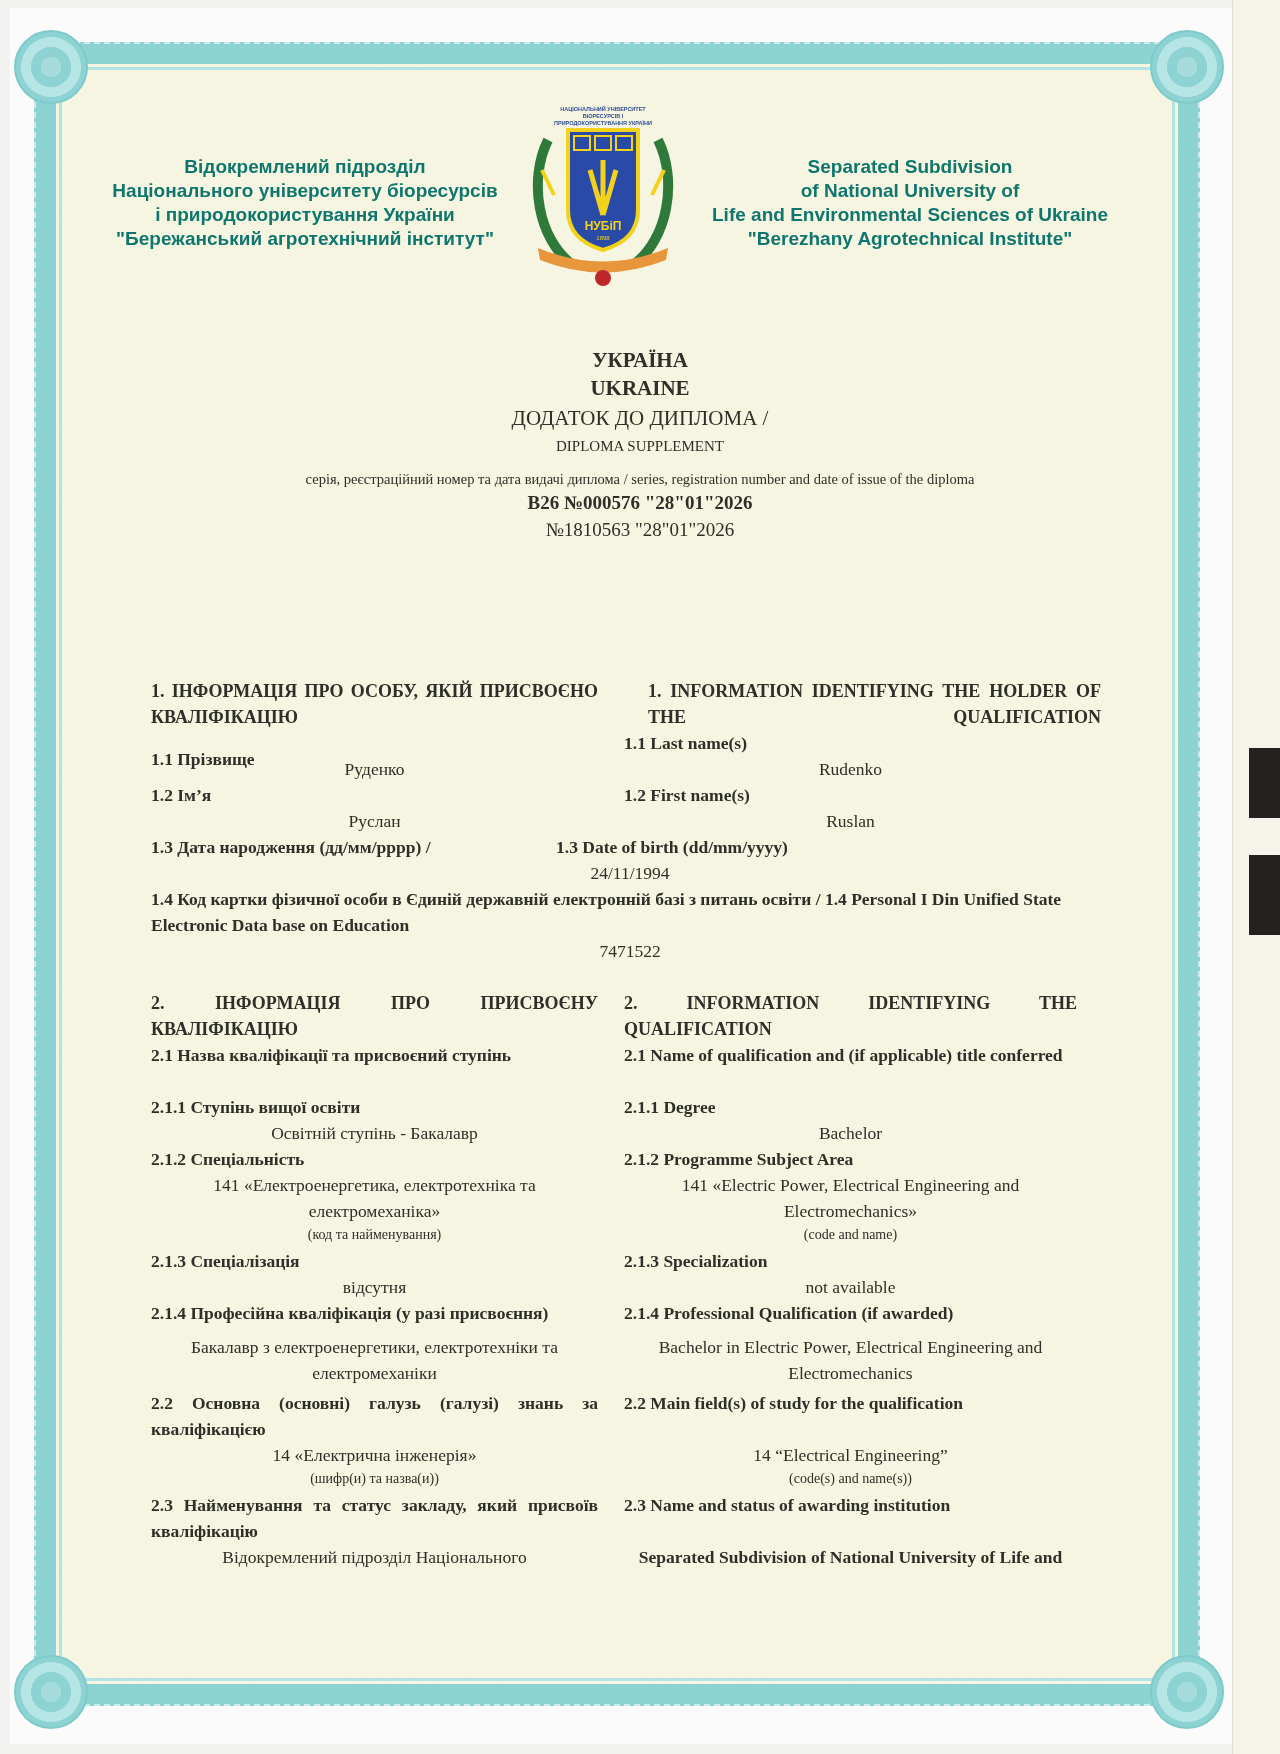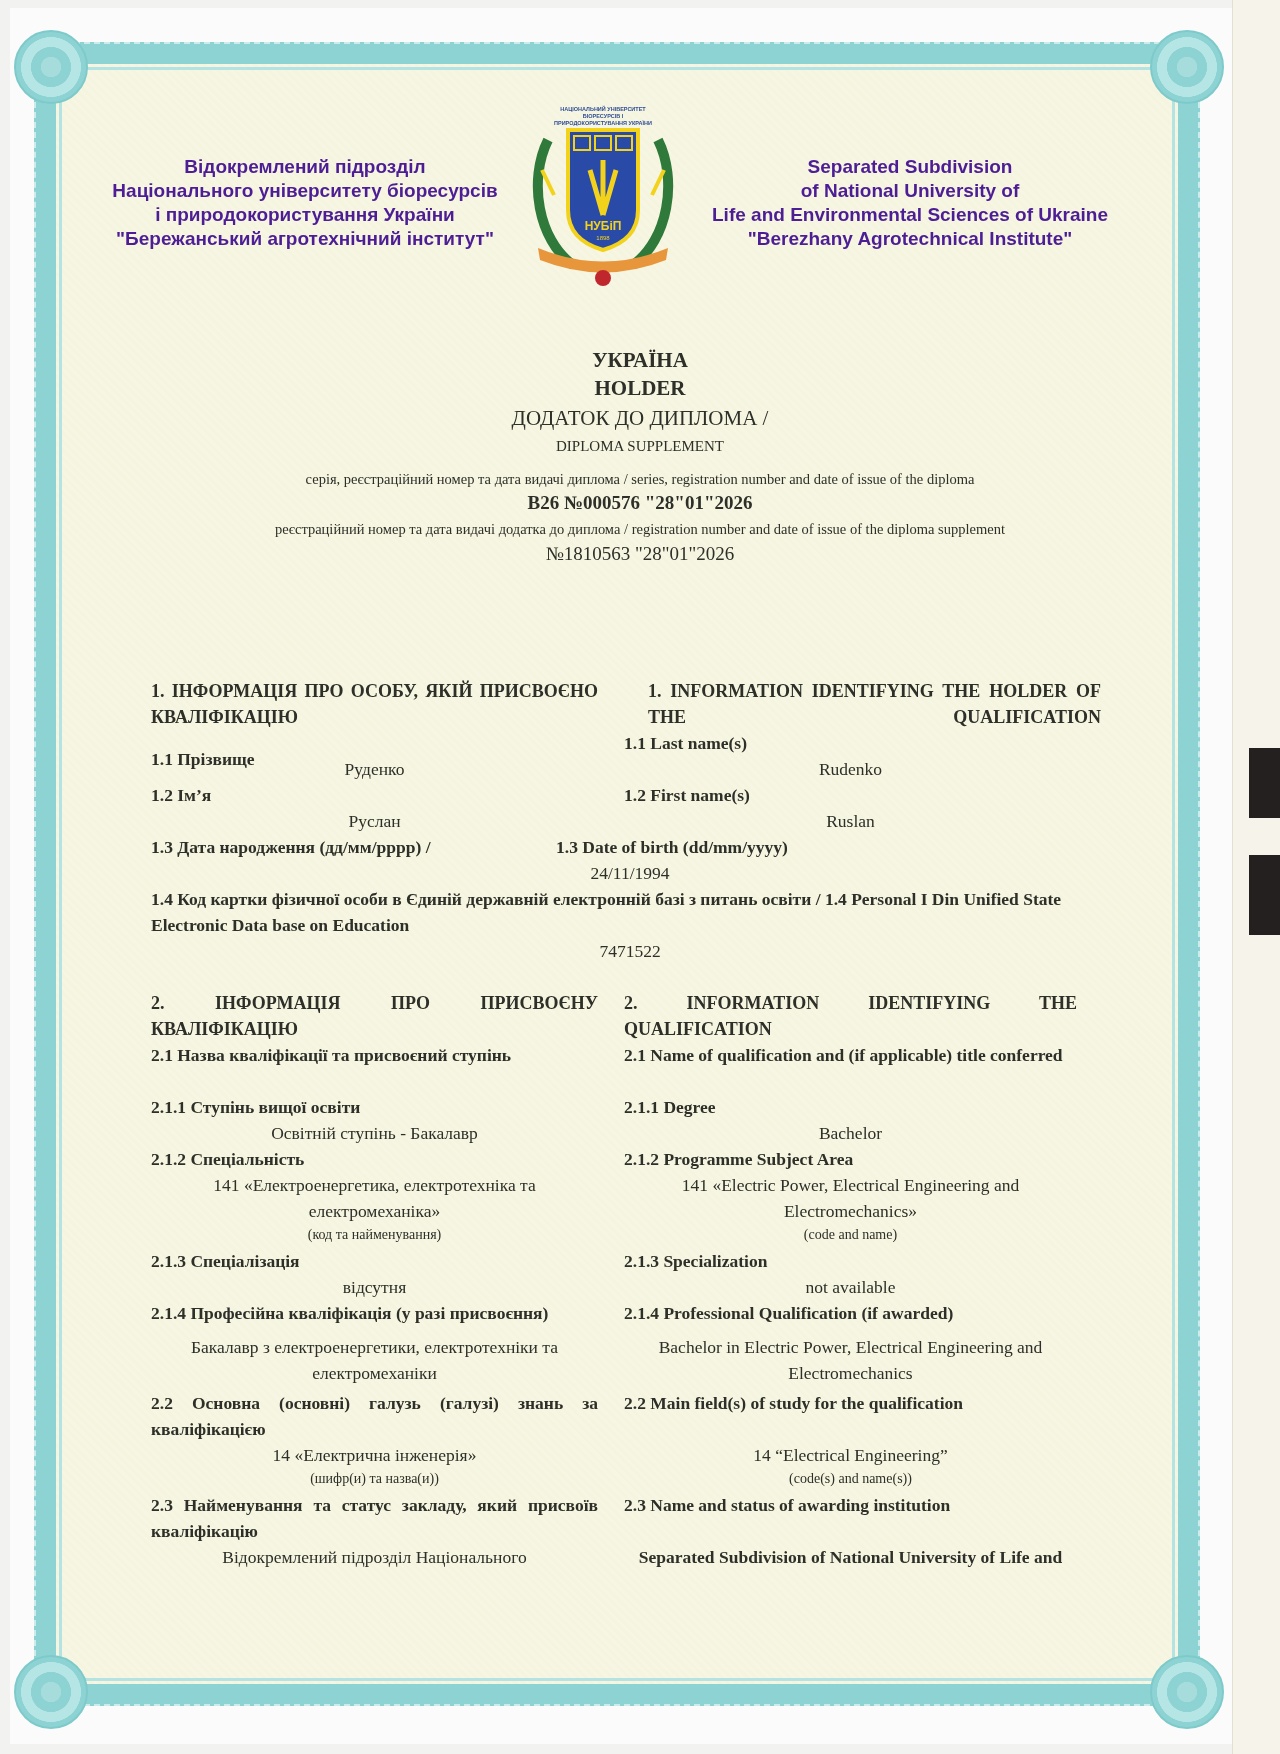--- a/index.html
+++ b/index.html
@@ -34,21 +34,21 @@
       border: 2px dashed rgba(255,255,255,0.55); pointer-events: none;
     }
     .corner {
       position: absolute; width: 70px; height: 70px; border-radius: 50%;
       background: radial-gradient(circle, #a6dcdc 0 20%, #8ed3d4 21% 40%, #b6e5e5 41% 60%, #8ed3d4 61% 100%);
       border: 2px solid #7ecaca;
     }
     .header-left, .header-right {
       position: absolute; top: 155px; width: 420px; text-align: center;
       font-family: "Liberation Sans", sans-serif; font-weight: bold;
-      color: #4c1d95; font-size: 19px; line-height: 24px;
+      color: #0f766e; font-size: 19px; line-height: 24px;
     }
     .header-left { left: 95px; }
     .header-right { left: 700px; width: 420px; }
     .crest {
       position: absolute; left: 528px; top: 100px; width: 150px; height: 190px;
     }
     .crest-caption {
       position: absolute; left: 548px; top: 106px; width: 110px; text-align: center;
       font-family: "Liberation Sans", sans-serif; font-weight: bold;
       font-size: 5.5px; line-height: 7px; color: #2e4d94;
@@ -105,26 +105,25 @@
 
 <div class="header-right">
   <div>Separated Subdivision</div>
   <div>of National University of</div>
   <div>Life and Environmental Sciences of Ukraine</div>
   <div>"Berezhany Agrotechnical Institute"</div>
 </div>
 
 <div class="center-block" style="top:346px;">
   <div class="t-bold" style="font-size:21px;line-height:28px;">УКРАЇНА</div>
-  <div class="t-bold" style="font-size:21px;line-height:28px;">HOLDER</div>
+  <div class="t-bold" style="font-size:21px;line-height:28px;">UKRAINE</div>
   <div style="font-size:21px;line-height:28px;margin-top:2px;">ДОДАТОК ДО ДИПЛОМА /</div>
   <div style="font-size:15px;line-height:28px;">DIPLOMA SUPPLEMENT</div>
   <div style="font-size:14.5px;line-height:22px;margin-top:8px;">серія, реєстраційний номер та дата видачі диплома / series, registration number and date of issue of the diploma</div>
   <div class="t-bold" style="font-size:19px;line-height:26px;">B26 №000576 "28"01"2026</div>
-  <div style="font-size:14.5px;line-height:22px;margin-top:2px;padding:0 80px;">реєстраційний номер та дата видачі додатка до диплома / registration number and date of issue of the diploma supplement</div>
   <div style="font-size:19px;line-height:28px;">№1810563 "28"01"2026</div>
 </div>
 
 <div class="col lcol head" style="top:678px;">1. ІНФОРМАЦІЯ ПРО ОСОБУ, ЯКІЙ ПРИСВОЄНО КВАЛІФІКАЦІЮ</div>
 <div class="col rcol head" style="top:678px;margin-left:24px;">1. INFORMATION IDENTIFYING THE HOLDER OF THE QUALIFICATION</div>
 
 <div class="col lcol lbl" style="top:730px;margin-top:16px;">1.1 Прізвище</div>
 <div class="col lcol val" style="top:756px;">Руденко</div>
 <div class="col rcol lbl" style="top:730px;">1.1 Last name(s)</div>
 <div class="col rcol val" style="top:756px;">Rudenko</div>

